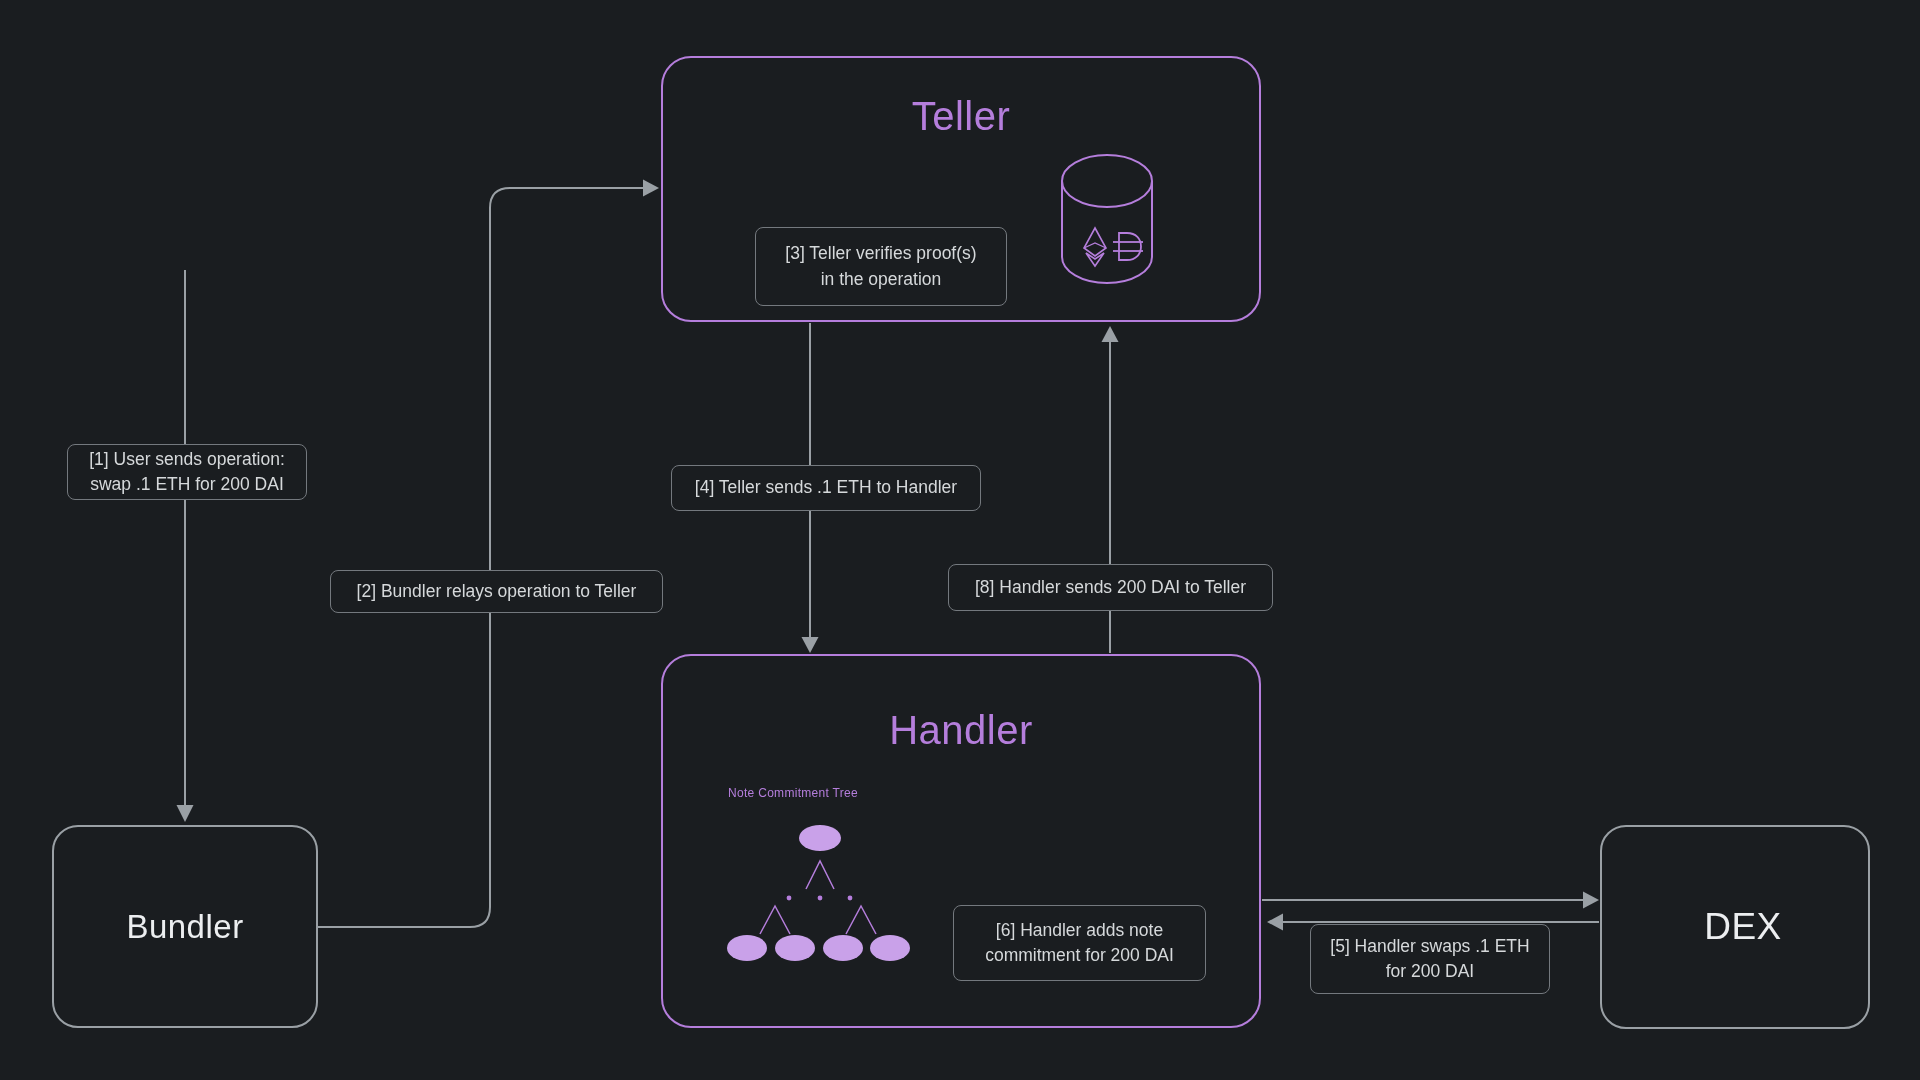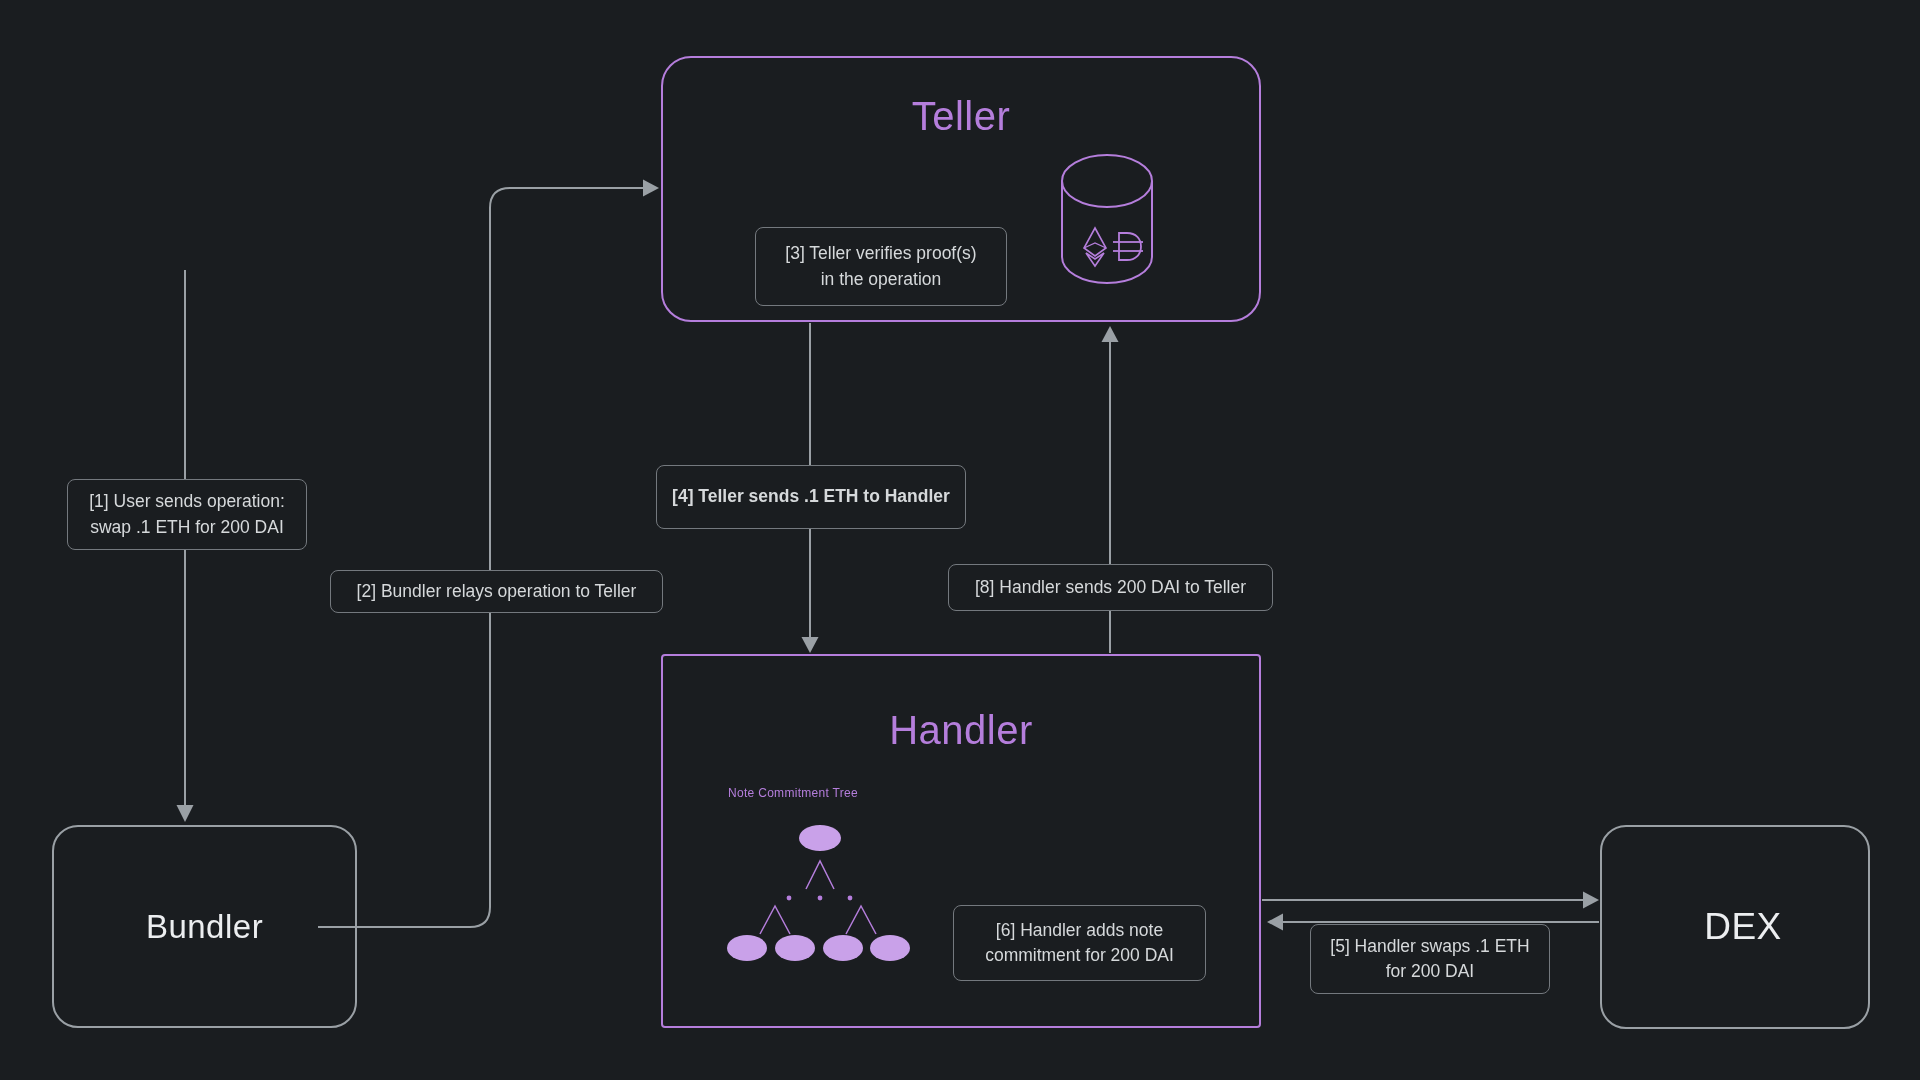--- a/index.html
+++ b/index.html
@@ -28,31 +28,31 @@
     box-sizing: border-box;
     border: 2px solid var(--node-border-gray, #9aa0a5);
     color: var(--text-primary, #eceef0);
     display: flex;
     align-items: center;
     justify-content: center;
     z-index: 1;
     letter-spacing: 0.5px;
   }
   #user-node   { left: 50px;  top: 52px;  width: 270px; height: 218px; border-radius: 50%; font-size: 35px; }
-  #bundler-node{ left: 52px;  top: 825px; width: 305px; height: 203px; border-radius: 26px; font-size: 33px; }
+  #bundler-node{ left: 52px;  top: 825px; width: 266px; height: 203px; border-radius: 26px; font-size: 33px; }
   #dex-node    { left: 1600px;top: 825px; width: 270px; height: 204px; border-radius: 26px; font-size: 37px; padding-left: 16px; }
   #teller-node {
     left: 661px; top: 56px; width: 600px; height: 266px;
     border-radius: 30px; border-color: var(--purple, #b57edc);
     color: var(--purple, #b57edc); align-items: flex-start;
     padding-top: 36px; font-size: 40px;
   }
   #handler-node {
     left: 661px; top: 654px; width: 600px; height: 374px;
-    border-radius: 4px; border-color: var(--purple, #b57edc);
+    border-radius: 30px; border-color: var(--purple, #b57edc);
     color: var(--purple, #b57edc); align-items: flex-start;
     padding-top: 52px; font-size: 40px;
   }
 
   .steplabel {
     position: absolute;
     box-sizing: border-box;
     background: var(--background, #1a1d20);
     border: 1.5px solid var(--label-border, #74797e);
     border-radius: 8px;
@@ -61,24 +61,24 @@
     line-height: 1.45;
     display: flex;
     align-items: center;
     justify-content: center;
     text-align: center;
     white-space: pre-line;
     z-index: 2;
     padding: 2px 10px;
     margin-top: 48px;
   }
-  #step1-label { left: 67px;   top: 431px; width: 240px; height: 71px; text-align: center; }
+  #step1-label { left: 67px;   top: 396px; width: 240px; height: 56px; text-align: center; }
   #step2-label { left: 330px;  top: 522px; width: 333px; height: 43px; }
   #step3-label { left: 755px;  top: 179px; width: 252px; height: 79px; }
-  #step4-label { left: 656px;  top: 417px; width: 310px; height: 64px; font-weight: bold; }
+  #step4-label { left: 671px;  top: 417px; width: 310px; height: 46px; }
   #step5-label { left: 1310px; top: 876px; width: 240px; height: 70px; }
   #step6-label { left: 953px;  top: 857px; width: 253px; height: 76px; }
   #step7-label { left: 948px;  top: 516px; width: 325px; height: 47px; }
 
   #tree-title {
     position: absolute;
     left: 728px; top: 786px;
     font-size: 12px;
     color: var(--purple, #b57edc);
     z-index: 2;

